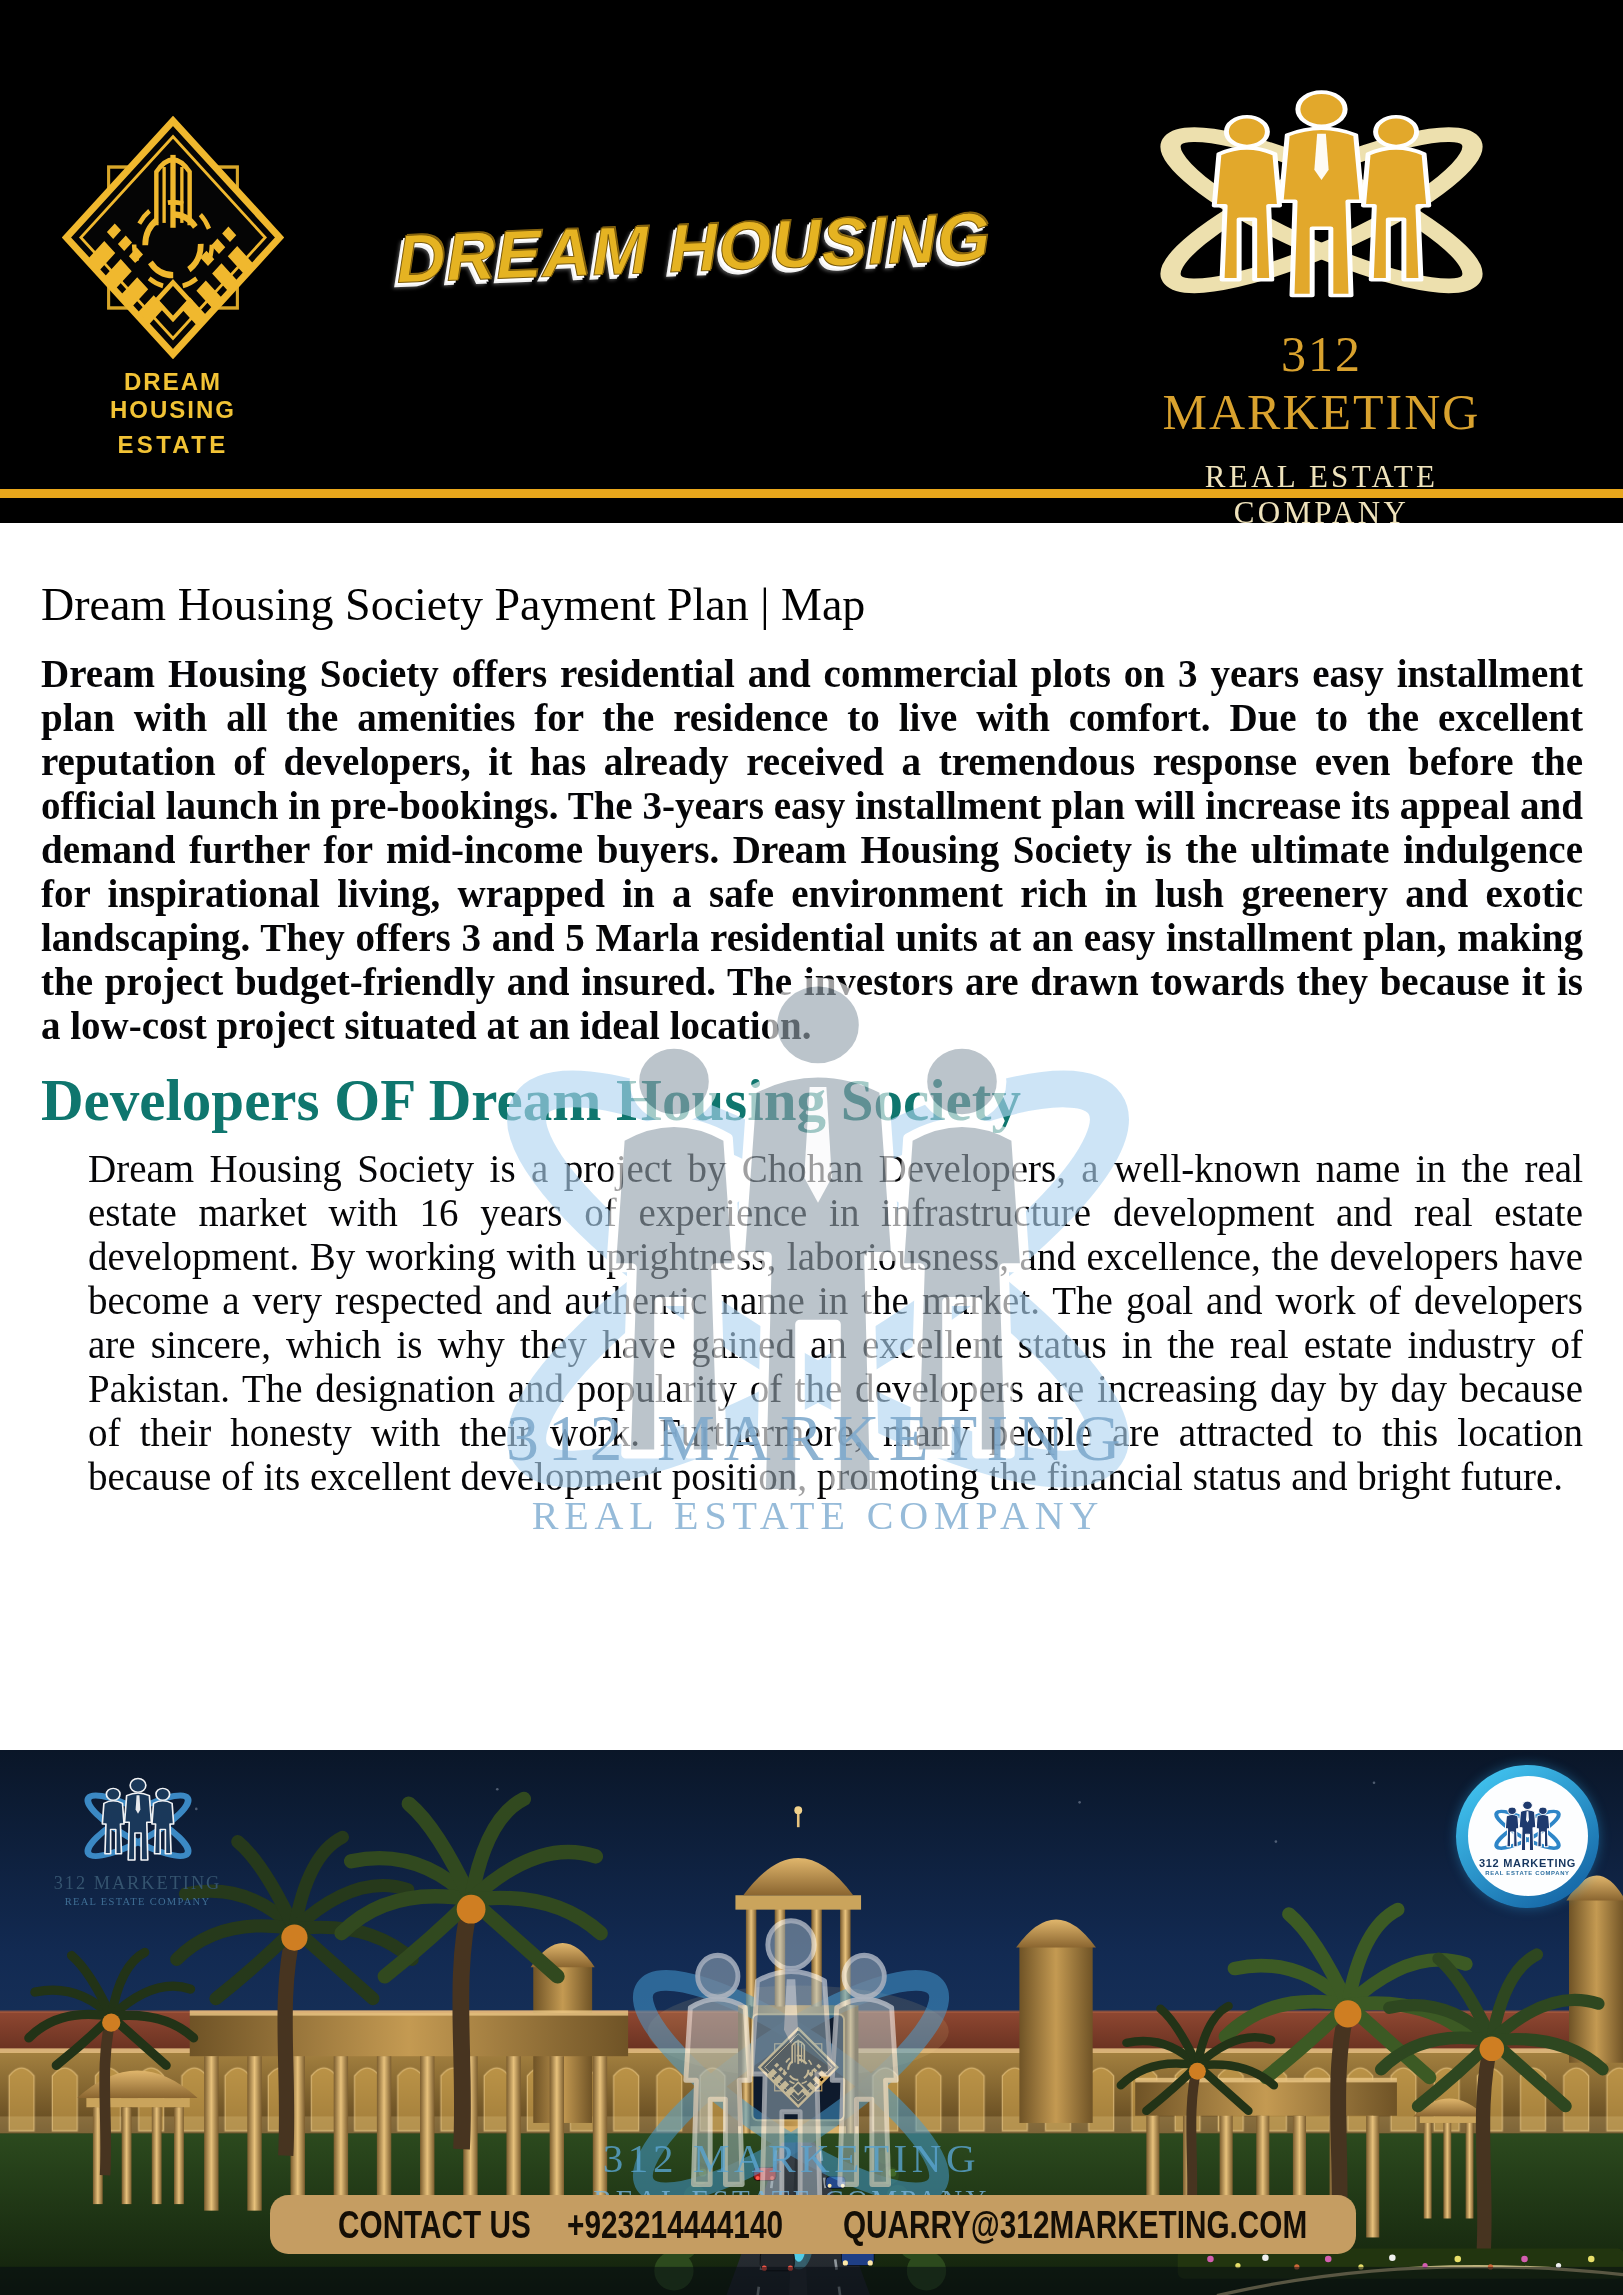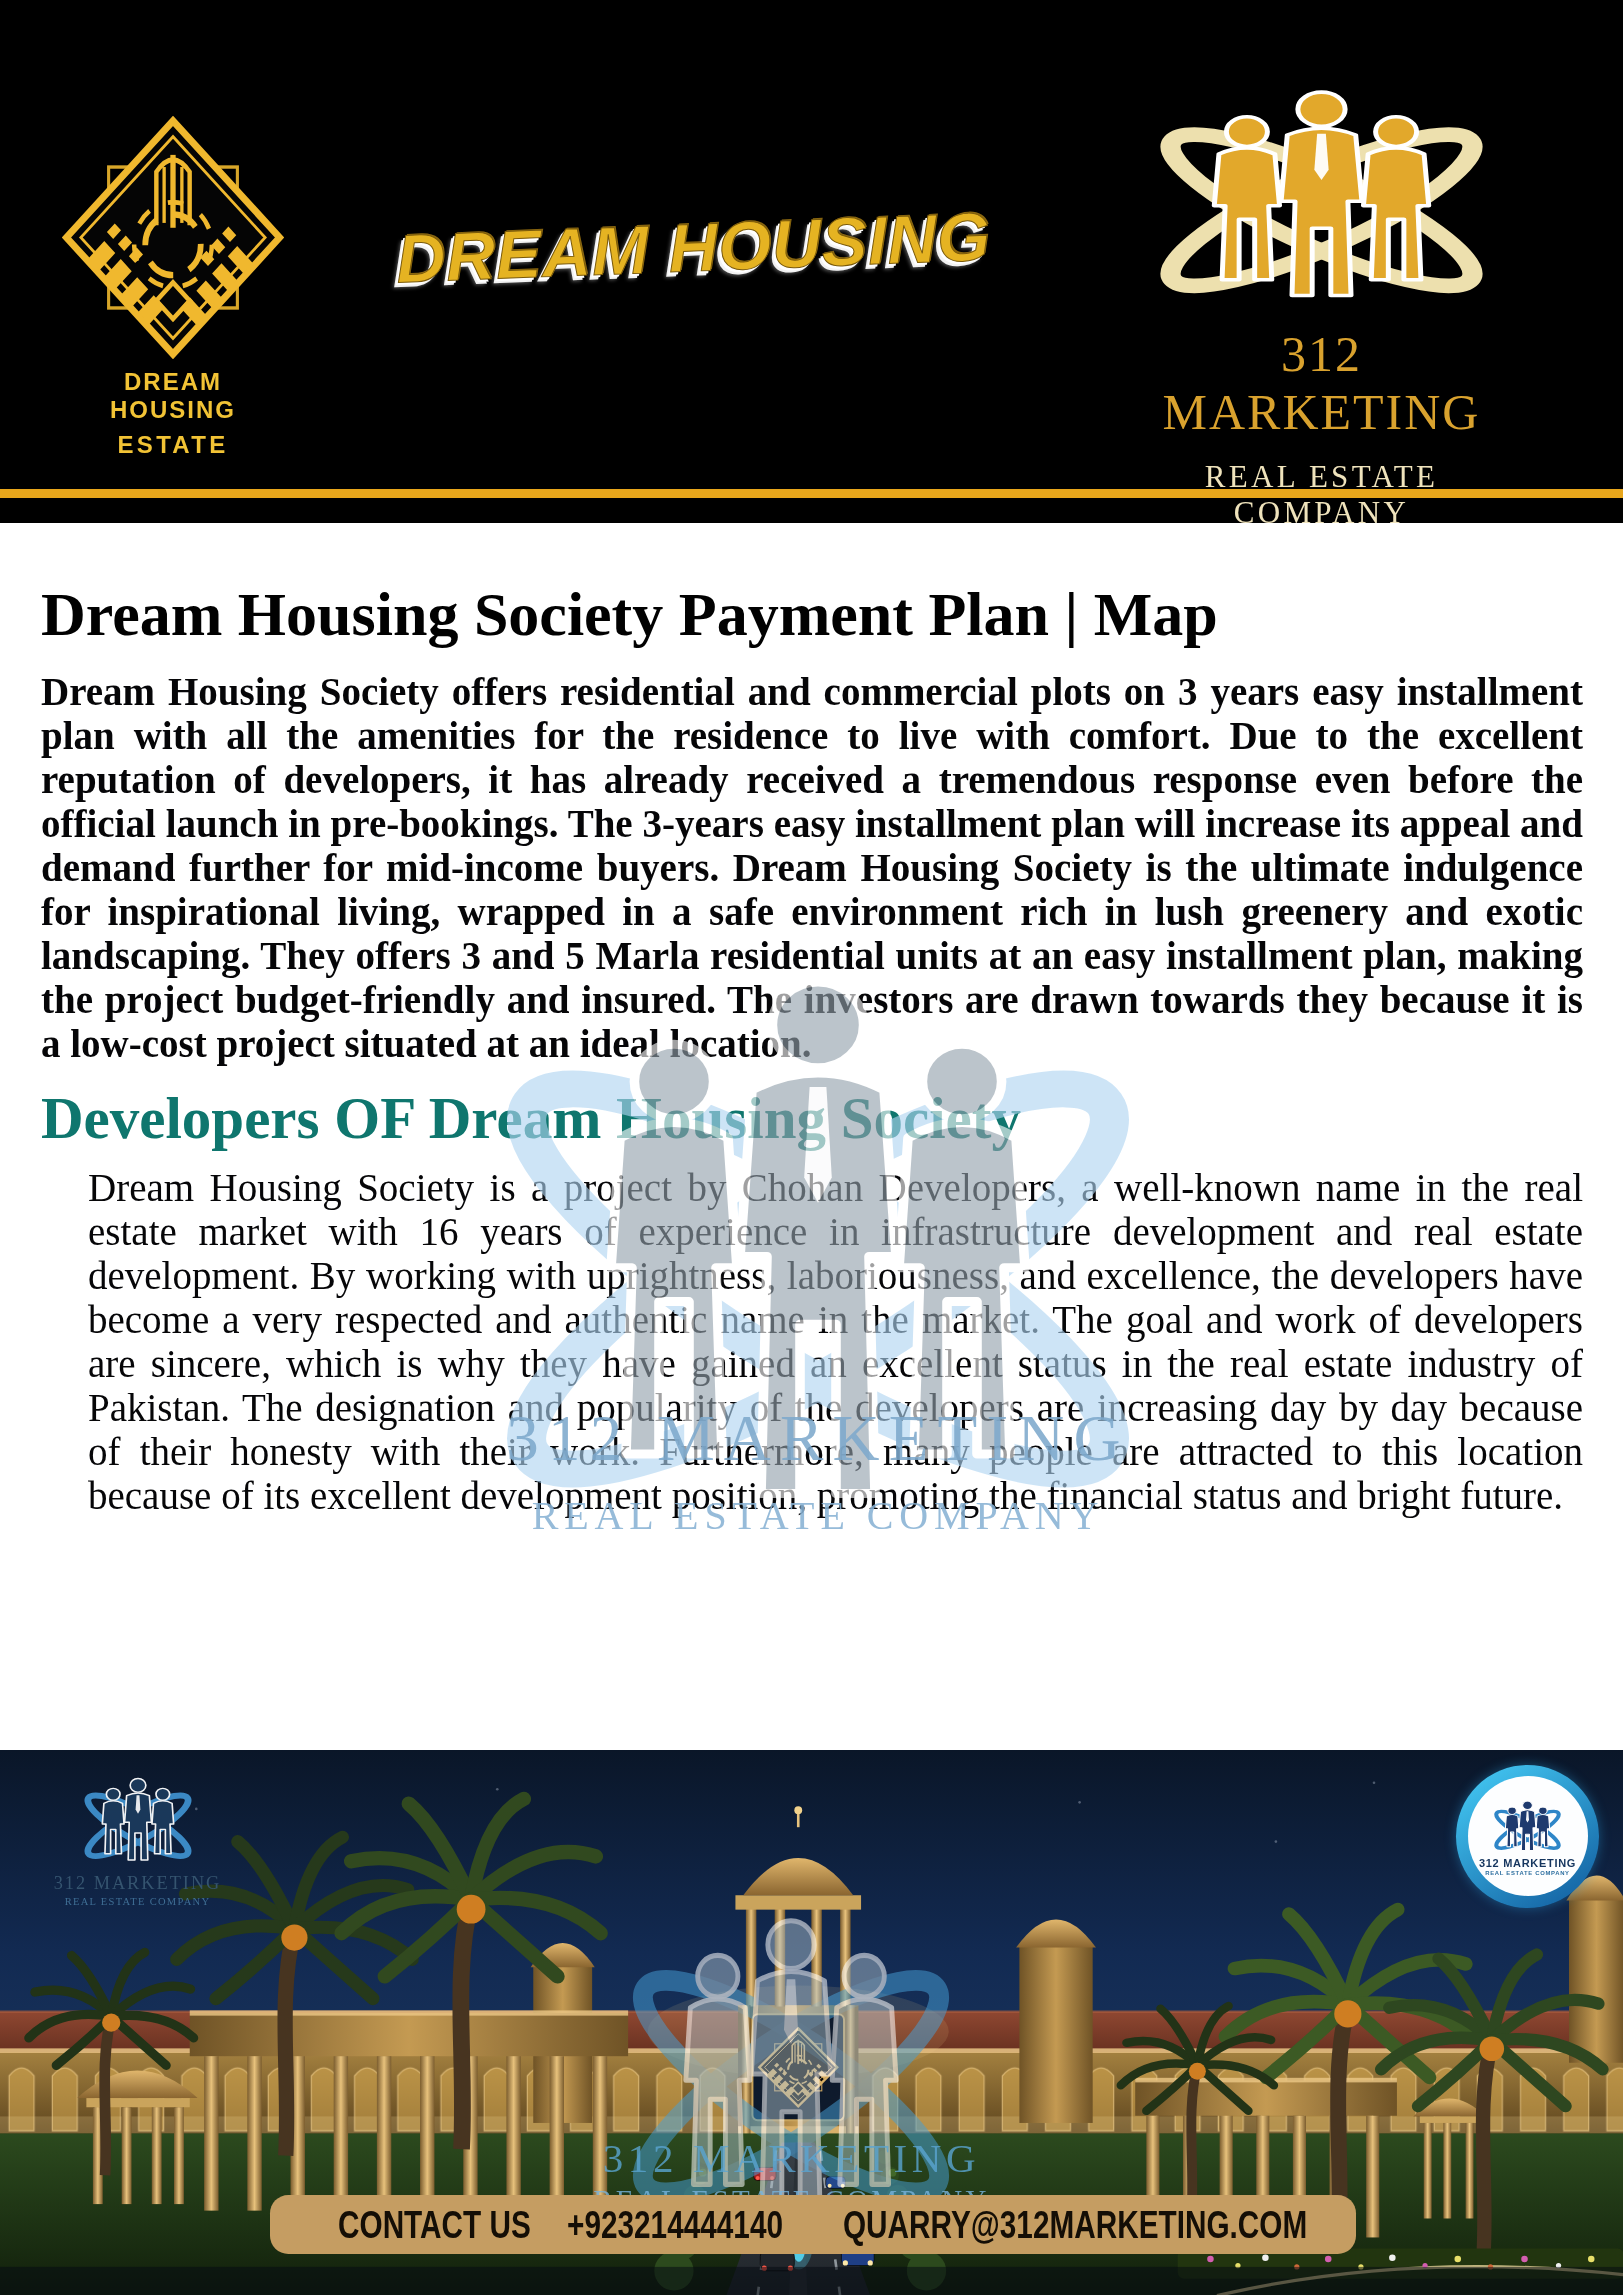--- a/index.html
+++ b/index.html
@@ -26,21 +26,21 @@
      text-shadow:-2.6px 2.6px 0 #ffffff,-4.6px 4.6px 0 #f2f2f2,-5.9px 5.9px 3.9px rgba(150,150,150,.55),
                  1.3px -1.3px 0 #8a6710;}
 
   .m312-logo{position:absolute;left:1125px;top:71px;width:393px;text-align:center;}
   .m312-logo svg{width:373px;height:247px;display:block;margin:0 auto;}
   .m312-logo .brand{margin-top:6.5px;font-size:50px;letter-spacing:2px;color:#D9A22E;}
   .m312-logo .tagline{margin-top:18.3px;font-size:31px;letter-spacing:3.3px;color:#EFE3BC;}
 
   
   .main{position:relative;height:1227px;padding:0 41px;box-sizing:border-box;background:#fff;}
-  .page-title{margin:0;padding-top:56px;font-size:62px;line-height:1.13;font-weight:bold;color:#010101;}
+  .page-title{margin:0;padding-top:56px;font-size:46px;line-height:1.13;font-weight:normal;color:#010101;}
   .body-par{margin:0;text-align:justify;font-size:39px;line-height:44px;color:#060608;}
   .p1{margin-top:21px;font-weight:bold;}
   .section-heading{margin:20px 0 0 0;font-size:59px;line-height:1.1;font-weight:bold;color:#0f766e;}
   .p2{margin-top:14.4px;margin-left:47px;}
 
   .wm-article{position:absolute;left:458px;top:916px;width:720px;height:674px;
               pointer-events:none;z-index:5;}
   .wm-article svg{position:absolute;left:0;top:13px;width:720px;height:621px;opacity:.62;}
   .wm-article .wbrand{position:absolute;left:0;top:485px;width:720px;text-align:center;
       font-size:65px;letter-spacing:9.2px;color:rgba(125,168,204,.88);}

